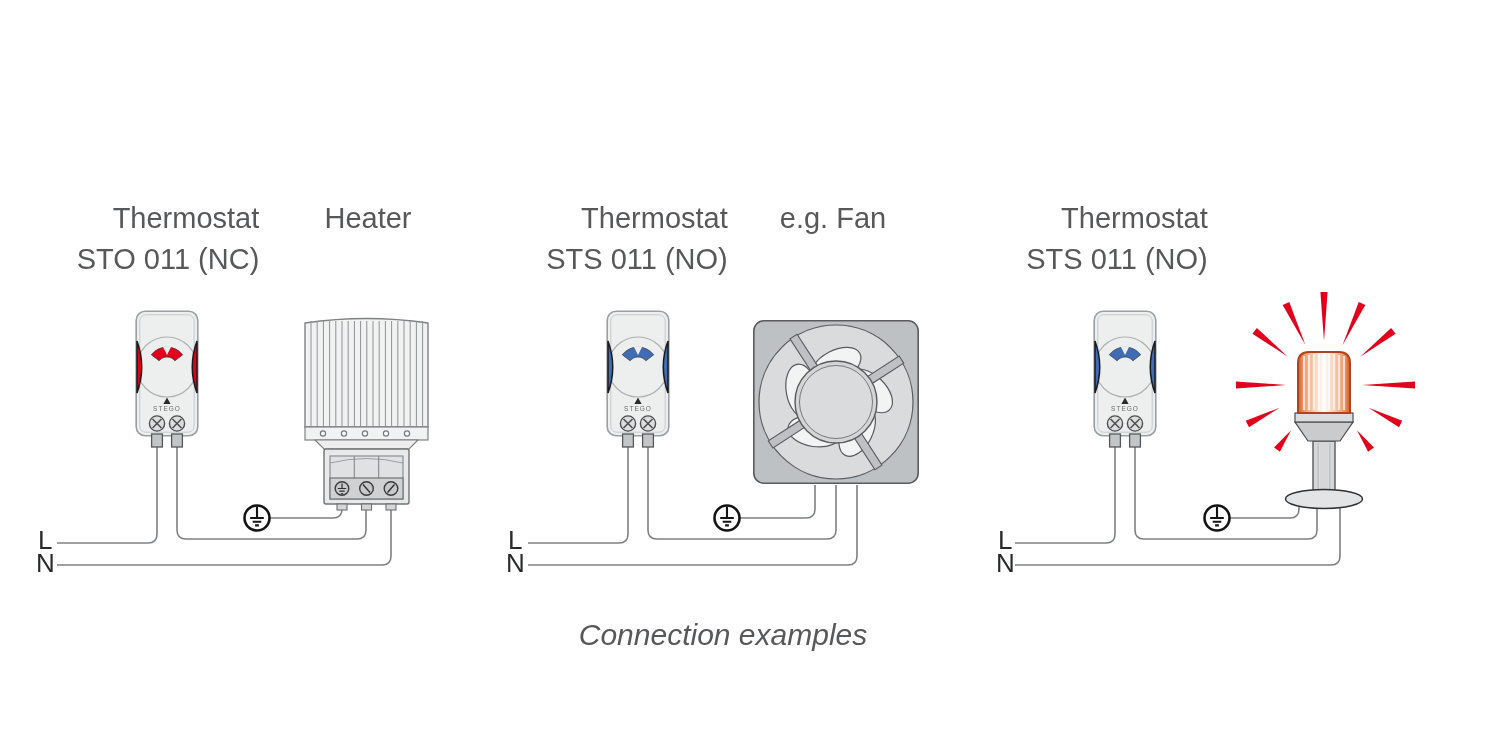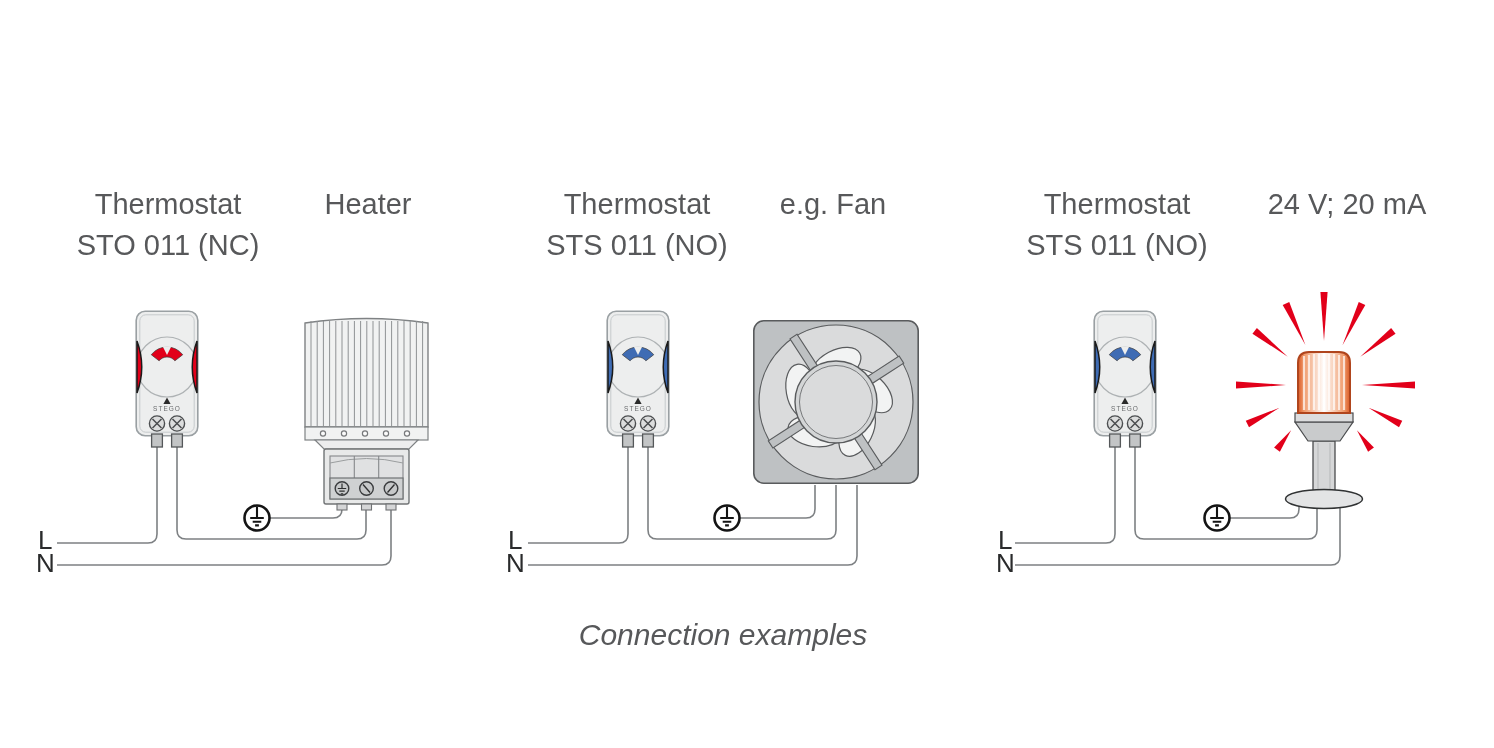--- a/index.html
+++ b/index.html
@@ -1,22 +1,22 @@
 <!DOCTYPE html>
 <html><head>
 <meta charset="utf-8">
 <style>
   html,body{margin:0;padding:0;background:#ffffff;}
   #canvas{
     position:relative;width:1494px;height:748px;background:#ffffff;overflow:hidden;
     font-family:"Liberation Sans", sans-serif;
   }
   .hdr{
-    position:absolute;top:184px;transform:translateX(-50%);
-    text-align:center;font-size:29px;line-height:41px;
+    position:absolute;top:198px;transform:translateX(-50%);
+    text-align:right;font-size:29px;line-height:41px;
     color:var(--text,#57585a);white-space:nowrap;
   }
   .caption{
     position:absolute;top:618px;left:723px;transform:translateX(-50%);
     font-size:30px;color:var(--text,#57585a);white-space:nowrap;font-style:italic;
   }
   svg{position:absolute;left:0;top:0;}
   .wire{stroke:var(--wire,#7d8083);stroke-width:1.6;fill:none;}
   .lnlabel{font-size:26px;fill:#2a2b2c;}
   .brandtxt{font-size:6.5px;fill:#6a6c6e;letter-spacing:1px;}
@@ -38,21 +38,20 @@
     <div>STS 011 (NO)</div>
   </div>
   <div class="hdr" style="left:833px">
     <div>e.g. Fan</div>
   </div>
   <div class="hdr" style="left:1117px">
     <div>Thermostat</div>
     <div>STS 011 (NO)</div>
   </div>
   <div class="hdr" style="left:1347px">
-    <div>24 V; 20 mA</div>
   </div>
 
   <svg width="1494" height="748" viewBox="0 0 1494 748">
     <defs>
 
       <symbol id="thermostat" viewBox="0 0 64 140">
         <rect x="1.2" y="1.2" width="61.6" height="124.6" rx="9" fill="#edeeee" stroke="#9aa0a3" stroke-width="1.6"></rect>
         <rect x="4.8" y="4.8" width="54.4" height="117.4" rx="6" fill="none" stroke="#c6cacc" stroke-width="1"></rect>
         <circle cx="32" cy="57" r="30" fill="#edeeee" stroke="#aeb2b4" stroke-width="1.2"></circle>
         <path d="M2,31 Q11.5,57 2,83 Z" fill="var(--accent,#e2001a)" stroke="#1a1a1a" stroke-width="1.5"></path>

